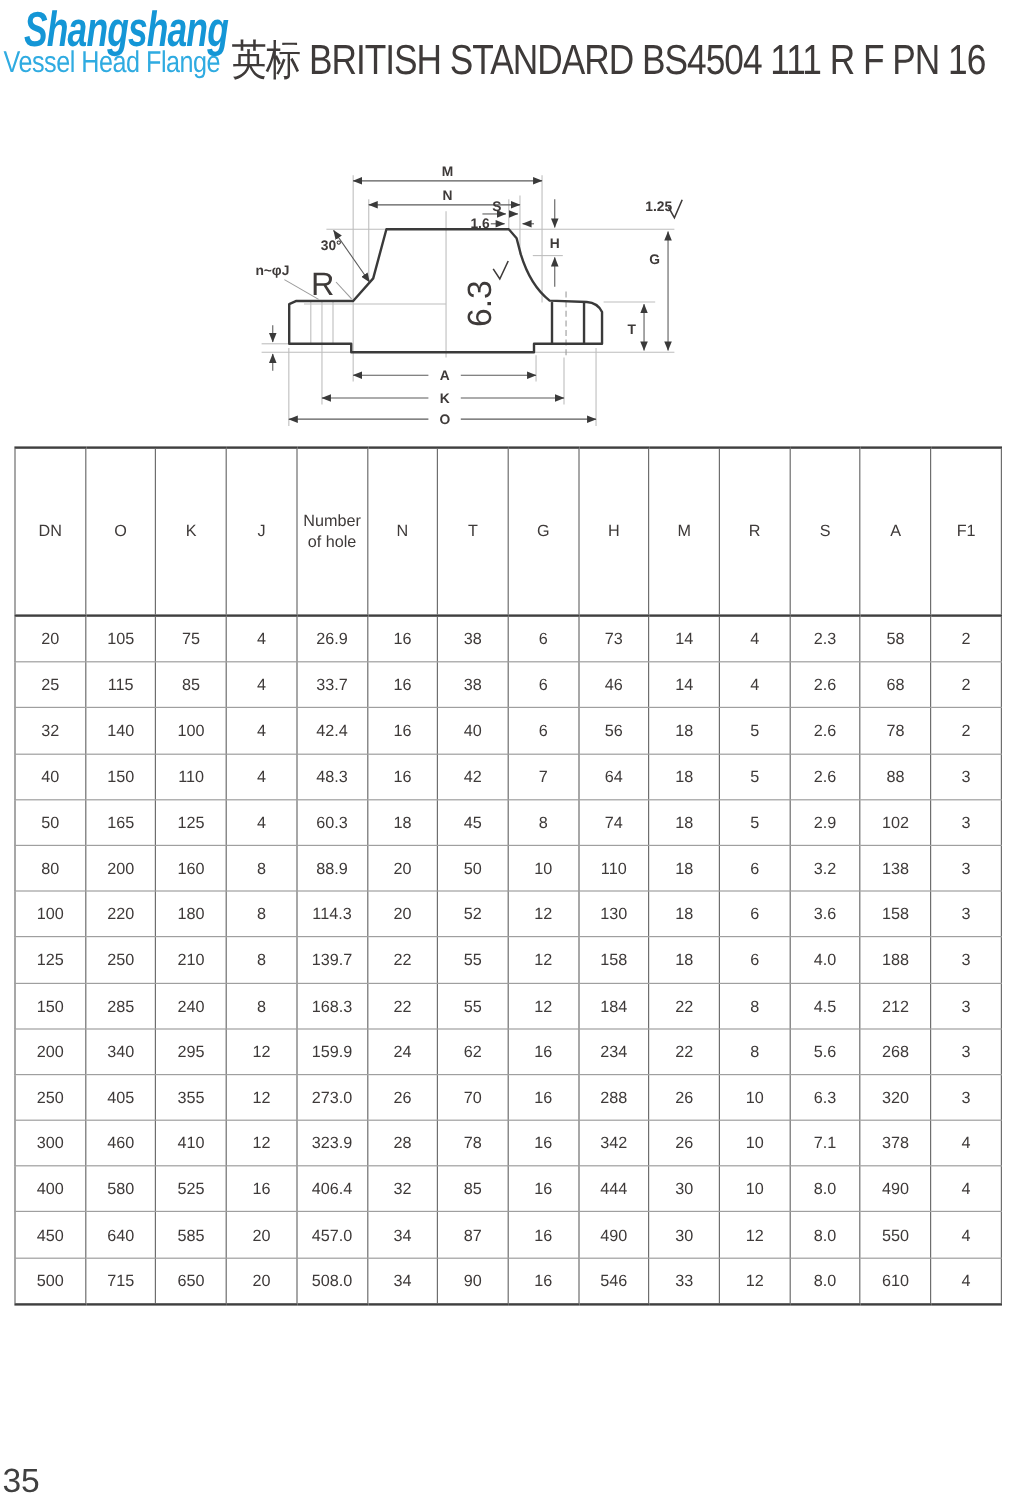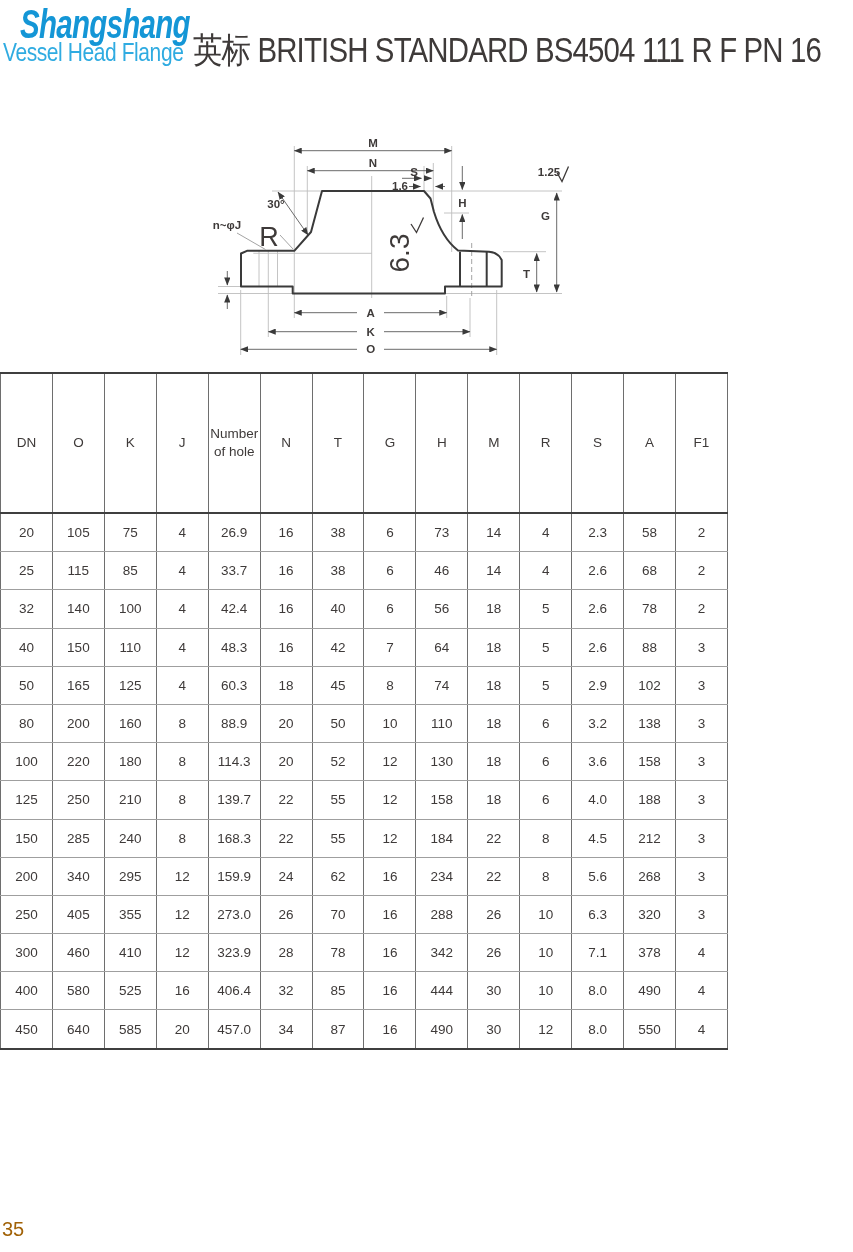--- a/index.html
+++ b/index.html
@@ -16,30 +16,30 @@
     color:#3e3a39;letter-spacing:-1px;transform:scaleX(0.84);transform-origin:0 0;
     white-space:nowrap;}
 
   
   .drawing-svg{position:absolute;left:0;top:0;width:853px;height:380px;}
   .dim-label{font-family:"Liberation Sans",sans-serif;font-size:11.5px;font-weight:700;
     fill:#3e3a39;}
   .dim-label-big{font-family:"Liberation Sans",sans-serif;fill:#3e3a39;}
 
   
-  .spec-table{position:absolute;top:372px;left:0;width:728px;border-collapse:collapse;
+  .spec-table{position:absolute;top:372px;left:12px;width:823px;border-collapse:collapse;
     table-layout:fixed;}
   .spec-table th,.spec-table td{border-left:1px solid #6e6e6e;border-right:1px solid #6e6e6e;
     text-align:center;vertical-align:middle;color:#3e3a39;padding:0;}
   .spec-table thead th{border-top:2.5px solid #3f3f3f;border-bottom:2.5px solid #3f3f3f;
     height:138px;font-size:13.5px;font-weight:400;line-height:1.35;}
   .spec-table tbody td{height:37.2px;font-size:13.5px;border-bottom:1.4px solid #9f9f9f;}
   .spec-table tbody tr:last-child td{border-bottom:2.8px solid #3f3f3f;}
 
-  .page-number{position:absolute;left:2px;top:1218px;font-size:20px;color:#a16207;}
+  .page-number{position:absolute;left:2px;top:1218px;font-size:28px;color:#404040;}
 </style>
 </head>
 <body>
 
 <div class="brand-name">Shangshang</div>
 <div class="brand-tagline">Vessel Head Flange</div>
 <div class="page-title">英标 BRITISH STANDARD BS4504 111 R F PN 16</div>
 
 <svg class="drawing-svg" viewBox="0 0 853 380" xmlns="http://www.w3.org/2000/svg">
   <defs>
@@ -366,16 +366,32 @@
         <td>34</td>
         <td>87</td>
         <td>16</td>
         <td>490</td>
         <td>30</td>
         <td>12</td>
         <td>8.0</td>
         <td>550</td>
         <td>4</td>
       </tr>
+      <tr>
+        <td>500</td>
+        <td>715</td>
+        <td>650</td>
+        <td>20</td>
+        <td>508.0</td>
+        <td>34</td>
+        <td>90</td>
+        <td>16</td>
+        <td>546</td>
+        <td>33</td>
+        <td>12</td>
+        <td>8.0</td>
+        <td>610</td>
+        <td>4</td>
+      </tr>
     </tbody>
 </table>
 
 <div class="page-number">35</div>
 
 </body></html>

